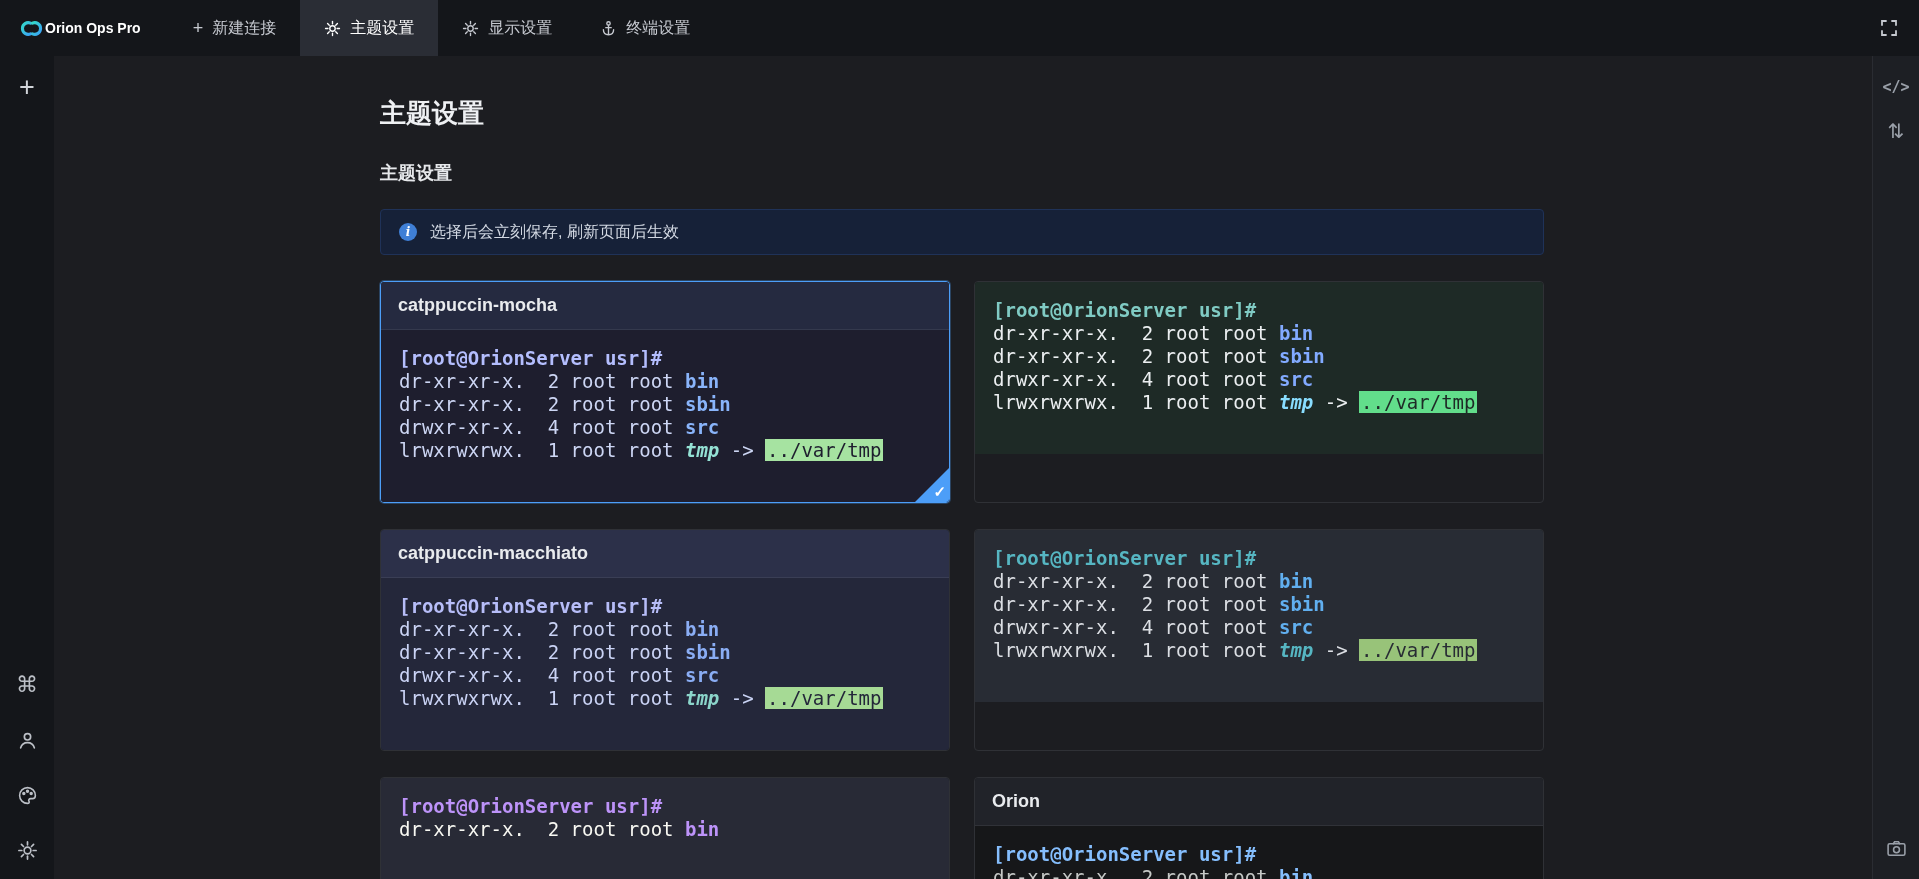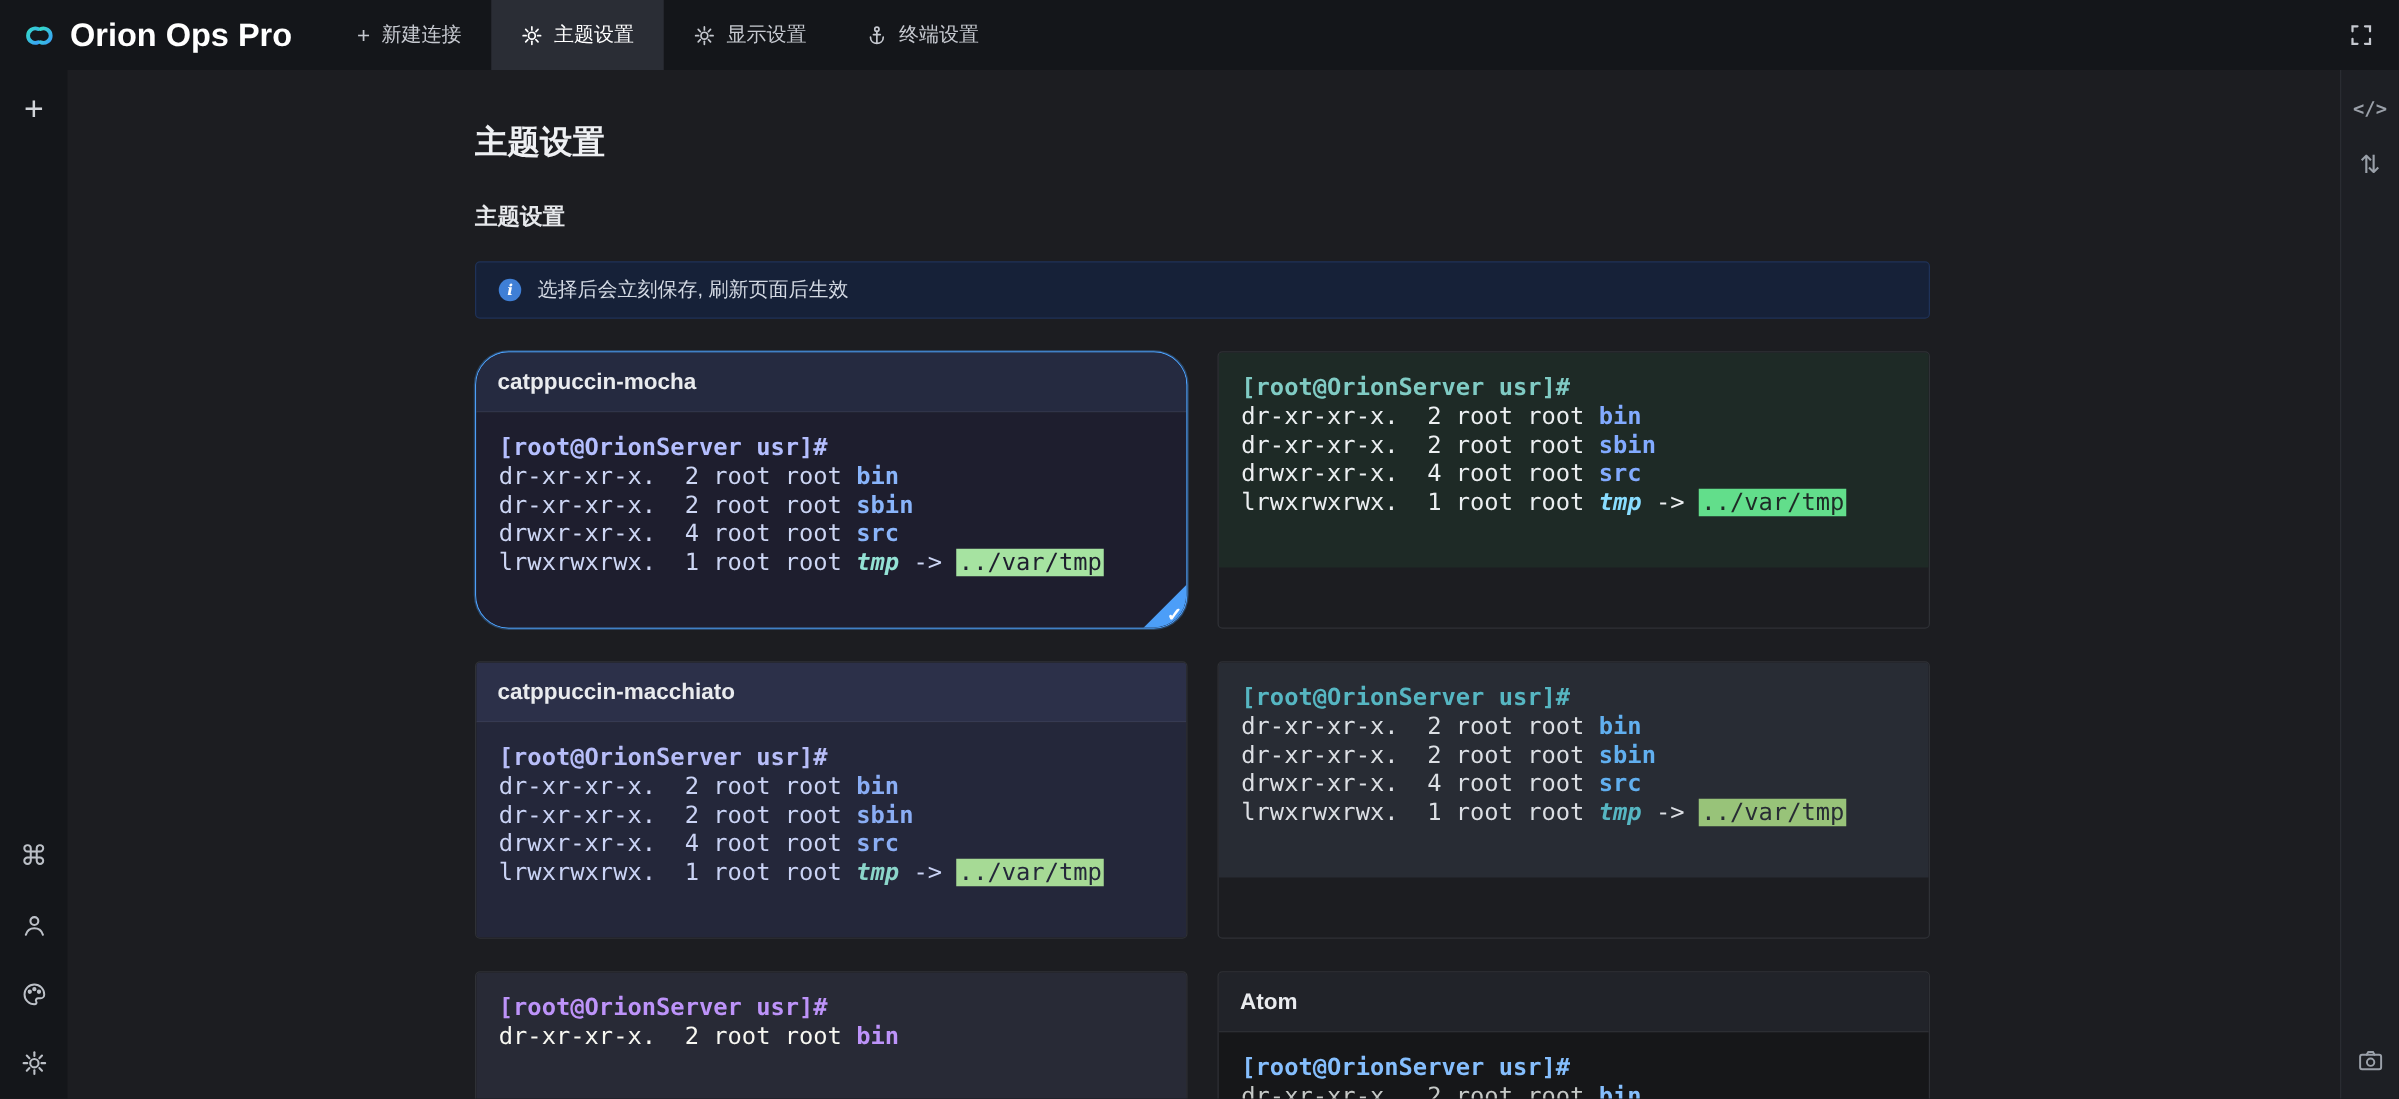--- a/index.html
+++ b/index.html
@@ -1,21 +1,21 @@
 <!DOCTYPE html>
 <html><head>
 <meta charset="utf-8">
 <style>
   * { box-sizing: border-box; margin: 0; padding: 0; }
   html,body { width:1919px; height:879px; overflow:hidden; }
   body { background:#1c1d21; font-family:"Liberation Sans", sans-serif; position:relative; }
 
   
   .topbar { position:absolute; top:0; left:0; right:0; height:56px; background:#14161a; display:flex; align-items:stretch; z-index:20; }
-  .brand { display:flex; align-items:center; gap:11px; padding:0 28px 0 18px; color:#ffffff; font-size:26px; font-weight:bold; cursor:pointer; }
+  .brand { display:flex; align-items:center; padding:0 28px 0 18px; color:#ffffff; font-size:14px; font-weight:bold; cursor:pointer; }
   .nav { display:flex; align-items:stretch; }
   .nav-item { display:flex; align-items:center; gap:9px; padding:0 24px; color:#c6c9d0; font-size:16px; cursor:pointer; }
   .nav-item.active { background:#2a2d35; color:#ffffff; }
   .nav-ico { font-size:18px; line-height:1; display:inline-flex; align-items:center; }
   .nav-item svg { width:17px; height:17px; }
   .topbar-right { margin-left:auto; display:flex; align-items:center; padding-right:20px; color:#c6c9d0; }
   .topbar-right svg { width:20px; height:20px; cursor:pointer; }
 
   
   .left-rail { position:absolute; top:56px; left:0; bottom:0; width:54px; background:#14161a; display:flex; flex-direction:column; align-items:center; padding:16px 0 14px; z-index:10; }
@@ -36,21 +36,21 @@
   .content { width:1164px; margin-left:326px; padding-top:40px; }
   h1.page-title { font-size:26px; font-weight:700; color:#eef0f3; margin-bottom:30px; }
   h2.section-title { font-size:18px; font-weight:700; color:#e6e8eb; margin-bottom:24px; }
 
   .alert { height:46px; background:#162138; border:1px solid #1f3258; border-radius:4px; display:flex; align-items:center; gap:13px; padding:0 18px; color:#d3d9e3; font-size:16px; margin-bottom:26px; }
   .info-dot { width:18px; height:18px; border-radius:50%; background:#3f7fd6; color:#ffffff; font-size:12px; font-weight:bold; font-family:"DejaVu Serif", serif; font-style:italic; display:inline-flex; align-items:center; justify-content:center; flex:0 0 auto; }
 
   .grid { display:grid; grid-template-columns:1fr 1fr; column-gap:24px; row-gap:26px; }
 
   .card { position:relative; border:1px solid #2f3136; border-radius:4px; overflow:hidden; cursor:pointer; }
-  .card.selected { border-color:#4c9ef8; box-shadow:0 0 0 1px rgba(76,158,248,.30);border-radius:27px; }
+  .card.selected { border-color:#4c9ef8; box-shadow:0 0 0 1px rgba(76,158,248,.30); }
   .card-header { padding:13px 17px; font-size:18px; font-weight:700; color:#e9ebee; border-bottom:1px solid rgba(255,255,255,.07); }
   .card-body { padding:17px 18px 40px; font-family:"DejaVu Sans Mono", monospace; font-size:19px; line-height:23px; white-space:pre; }
   .t-prompt { font-weight:bold; }
   .seg-dir { font-weight:bold; }
   .seg-sym { font-weight:bold;font-style:italic; }
   .seg-target { padding:0 2px; }
 
   .corner { position:absolute; right:-1px; bottom:-1px; width:0; height:0; border-style:solid; border-width:0 0 36px 36px; border-color:transparent transparent #4c9ef8 transparent; display:none; }
   .corner-check { position:absolute; right:3px; bottom:1px; color:#ffffff; font-size:15px; font-weight:bold; display:none; z-index:2; }
   .card.selected .corner, .card.selected .corner-check { display:block; }
@@ -211,19 +211,19 @@
   </div>
         <div class="card">
     <div class="card-body" style="background: rgb(40, 44, 52); color: rgb(220, 223, 228);"><div class="t-line t-prompt" style="color: rgb(86, 182, 194);">[root@OrionServer usr]#</div><div class="t-line"><span>dr-xr-xr-x.  2 root root </span><span class="seg-dir" style="color: rgb(97, 175, 239);">bin</span></div><div class="t-line"><span>dr-xr-xr-x.  2 root root </span><span class="seg-dir" style="color: rgb(97, 175, 239);">sbin</span></div><div class="t-line"><span>drwxr-xr-x.  4 root root </span><span class="seg-dir" style="color: rgb(97, 175, 239);">src</span></div><div class="t-line"><span>lrwxrwxrwx.  1 root root </span><span class="seg-sym" style="color: rgb(86, 182, 194);">tmp</span><span> -&gt; </span><span class="seg-target" style="color: rgb(40, 44, 52); background: rgb(152, 195, 121);">../var/tmp</span></div></div>
 
   </div>
         <div class="card">
     <div class="card-body" style="background: rgb(40, 42, 54); color: rgb(248, 248, 242);"><div class="t-line t-prompt" style="color: rgb(189, 147, 249);">[root@OrionServer usr]#</div><div class="t-line"><span>dr-xr-xr-x.  2 root root </span><span class="seg-dir" style="color: rgb(189, 147, 249);">bin</span></div></div>
 
   </div>
         <div class="card">
-    <div class="card-header" style="background: rgb(33, 35, 41);">Atom</div>
+    <div class="card-header" style="background: rgb(33, 35, 41);">Orion</div>
     <div class="card-body" style="background: rgb(22, 23, 25); color: rgb(197, 200, 198);"><div class="t-line t-prompt" style="color: rgb(133, 190, 253);">[root@OrionServer usr]#</div><div class="t-line"><span>dr-xr-xr-x.  2 root root </span><span class="seg-dir" style="color: rgb(133, 190, 253);">bin</span></div></div>
 
   </div>
       </div>
   </div>
 </div>
 
 </body></html>

